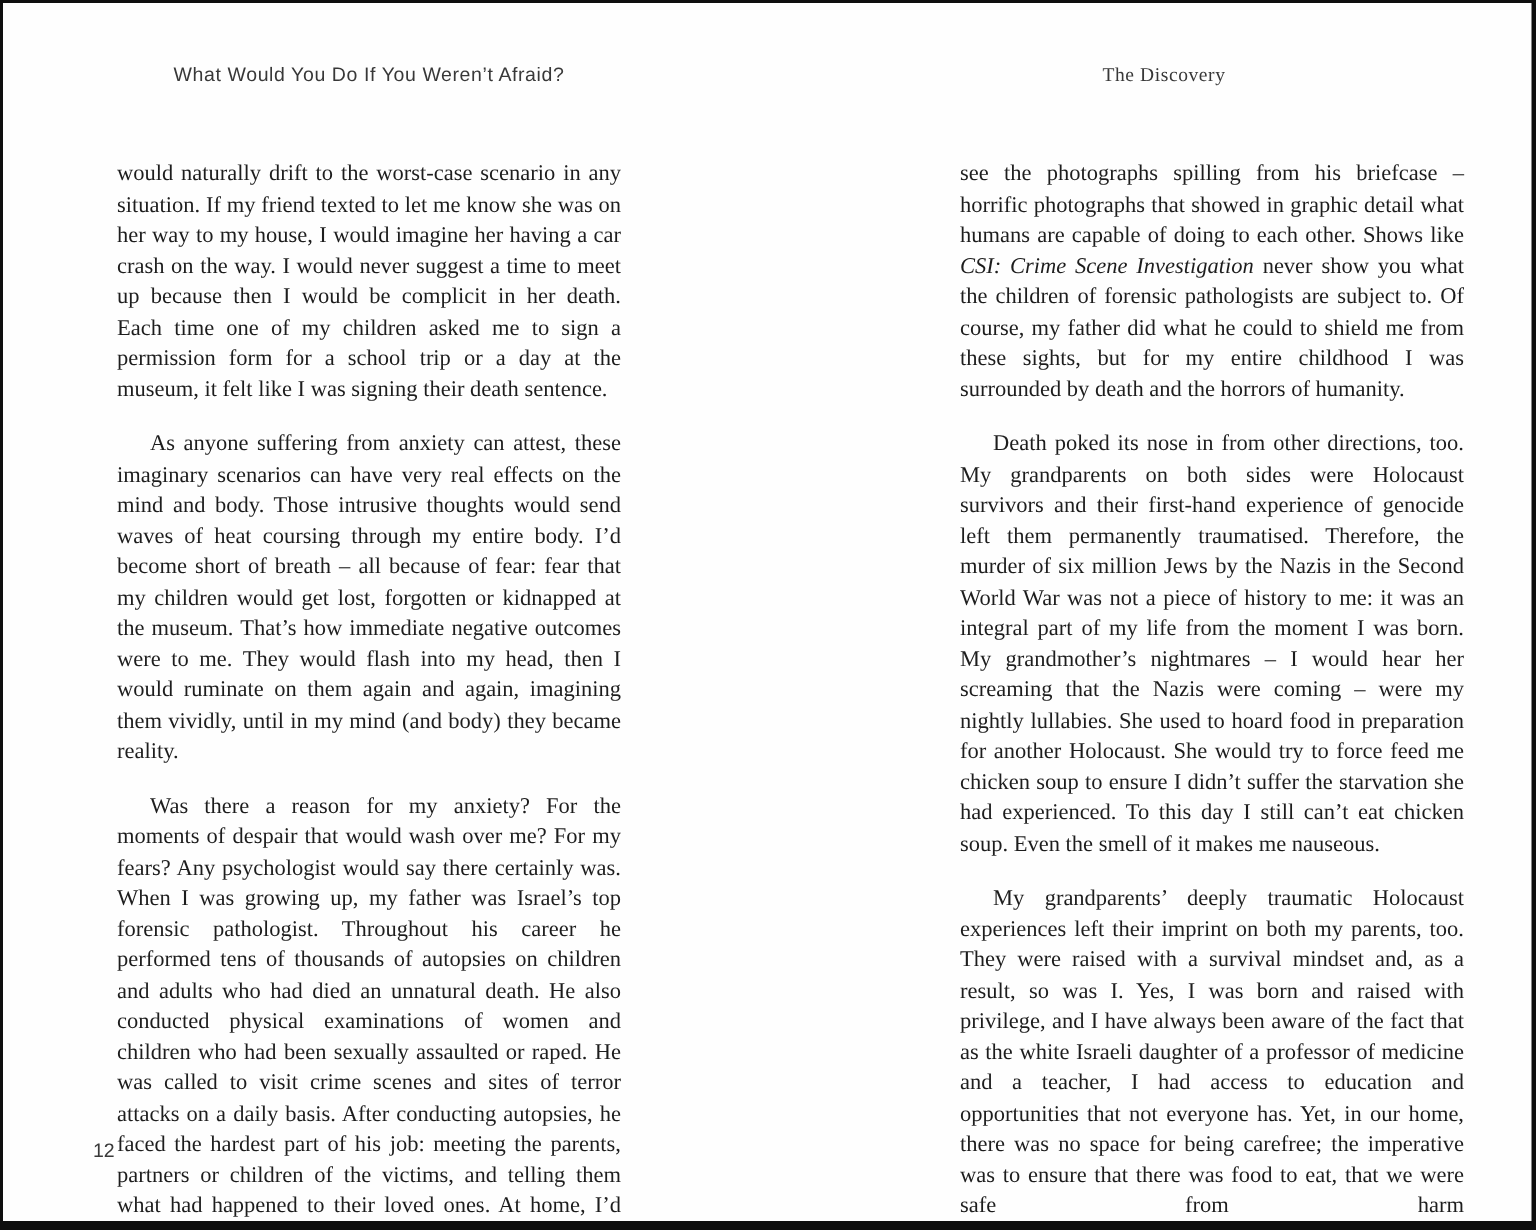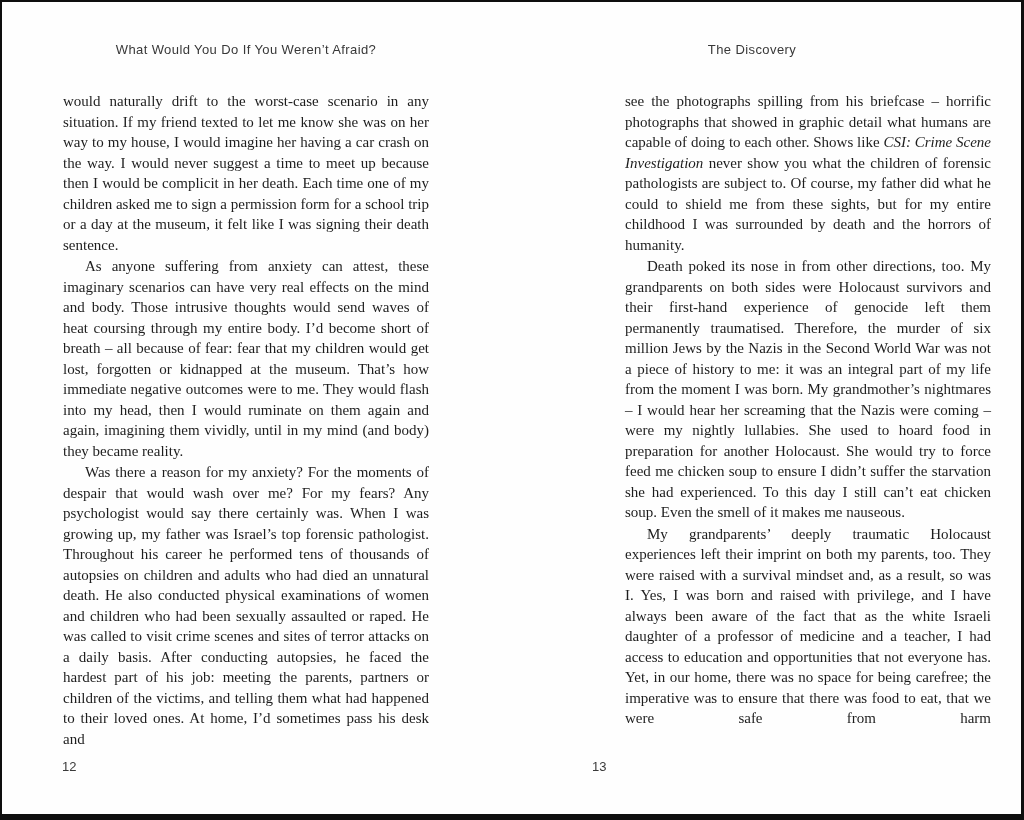--- a/index.html
+++ b/index.html
@@ -26,34 +26,34 @@
     top: 42px;
     width: 368px;
     text-align: center;
     font-family: "Liberation Sans", sans-serif;
     font-size: 13px;
     letter-spacing: 0.4px;
     color: #383838;
     white-space: nowrap;
   }
   .rh-left  { left: 62px; }
-  .rh-right { left: 568px; }
+  .rh-right { left: 592px; font-family: Liberation Serif, serif; }
   .body-col {
     position: absolute;
     top: 90px;
     width: 368px;
     font-size: 15px;
     line-height: 20.5px;
     color: #1d1d1d;
     text-align: justify;
     hyphens: none;
   }
   .col-left  { left: 62px; }
   .col-right { left: 624px; }
-  .body-col p { margin: 1px; padding: 0; }
+  .body-col p { margin: 16px; padding: 0; }
   p.indent { text-indent: 22px; }
   p.continues { text-align-last: justify; }
   .italic { font-style: italic; }
   .folio {
     position: absolute;
     top: 759px;
     width: 368px;
     text-align: left;
     font-family: "Liberation Sans", sans-serif;
     font-size: 13px;
@@ -79,14 +79,13 @@
   <div class="folio folio-left">12</div>
 
   <div class="running-head rh-right">The Discovery</div>
 
   <div class="body-col col-right">
     <p class="para"><span>see the photographs spilling from his briefcase – horrific photographs that showed in graphic detail what humans are capable of doing to each other. Shows like </span><span class="italic">CSI: Crime Scene Investigation</span><span> never show you what the children of forensic pathologists are subject to. Of course, my father did what he could to shield me from these sights, but for my entire childhood I was surrounded by death and the horrors of humanity.</span></p>
     <p class="para indent">Death poked its nose in from other directions, too. My grandparents on both sides were Holocaust survivors and their first-hand experience of genocide left them permanently traumatised. Therefore, the murder of six million Jews by the Nazis in the Second World War was not a piece of history to me: it was an integral part of my life from the moment I was born. My grandmother’s nightmares – I would hear her screaming that the Nazis were coming – were my nightly lullabies. She used to hoard food in preparation for another Holocaust. She would try to force feed me chicken soup to ensure I didn’t suffer the starvation she had experienced. To this day I still can’t eat chicken soup. Even the smell of it makes me nauseous.</p>
     <p class="para indent continues">My grandparents’ deeply traumatic Holocaust experiences left their imprint on both my parents, too. They were raised with a survival mindset and, as a result, so was I. Yes, I was born and raised with privilege, and I have always been aware of the fact that as the white Israeli daughter of a professor of medicine and a teacher, I had access to education and opportunities that not everyone has. Yet, in our home, there was no space for being carefree; the imperative was to ensure that there was food to eat, that we were safe from harm</p>
   </div>
 
-  <div class="folio folio-right">13</div>
 </div>
 
 </body></html>

